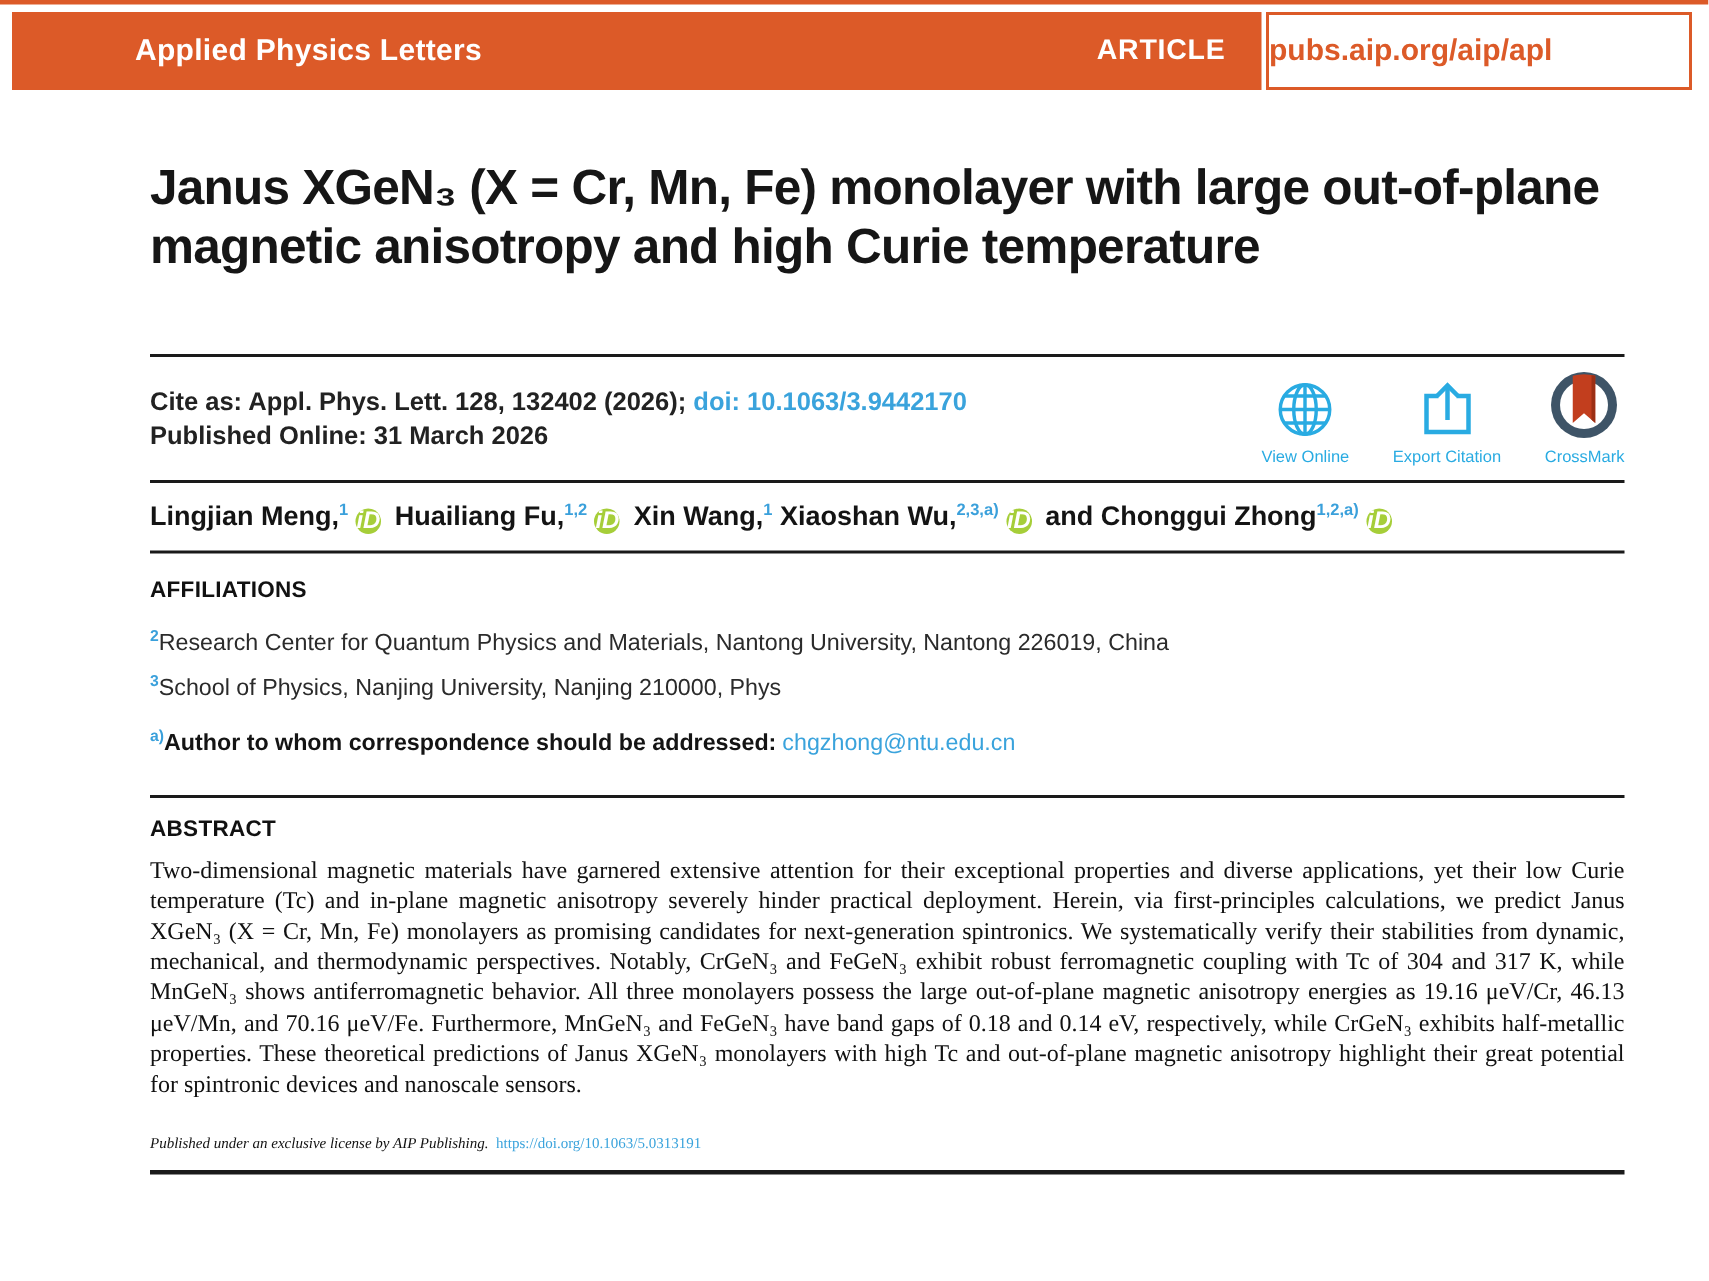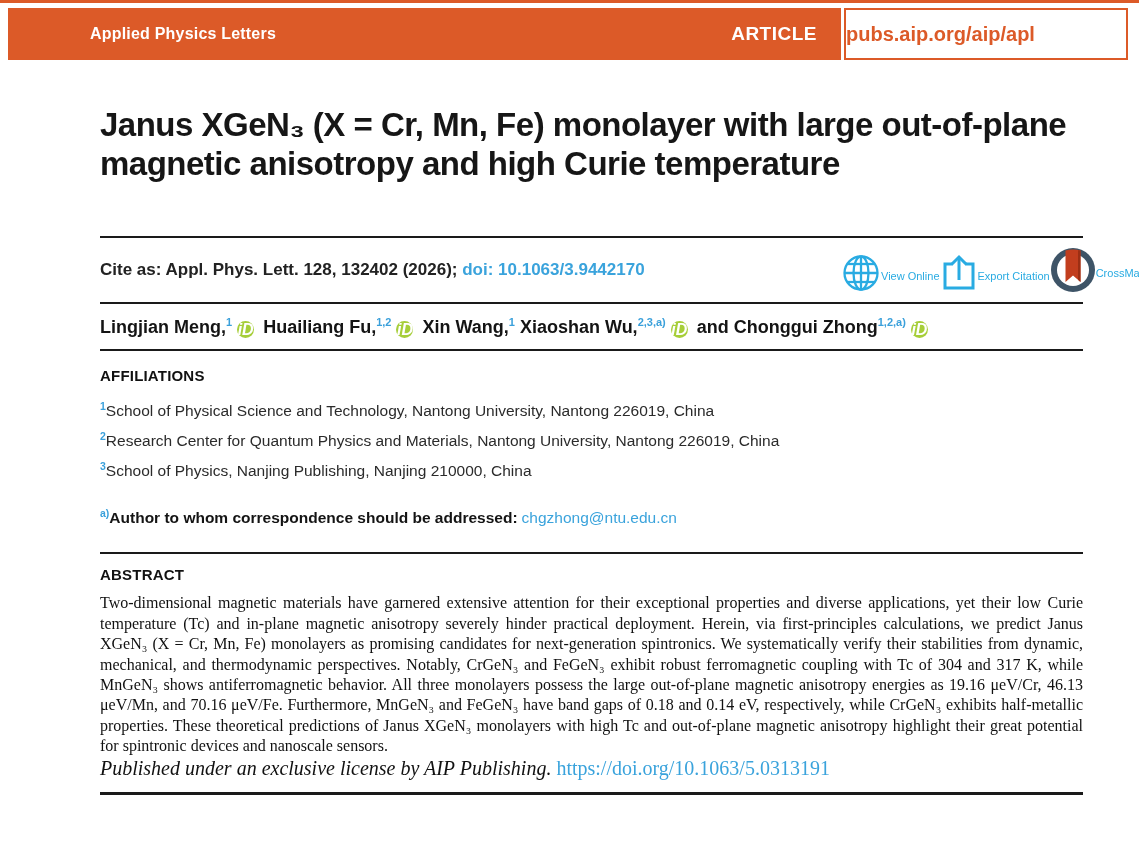--- a/index.html
+++ b/index.html
@@ -4,21 +4,21 @@
 <style>
   html,body{margin:0;padding:0;background:#ffffff;}
   body{width:1139px;height:854px;overflow:hidden;position:relative;
        font-family:"Liberation Sans","DejaVu Sans",sans-serif;color:#1a1a1a;}
 
   
   .top-strip{position:absolute;top:0;left:0;width:1139px;height:3px;background:#dc5a28;}
   .header-row{position:absolute;top:8px;left:8px;width:1127px;height:52px;display:flex;}
   .header-bar{width:833px;background:#dc5a28;display:flex;align-items:center;
               padding-left:82px;box-sizing:border-box;}
-  .journal-name{color:#fff;font-weight:700;font-size:16px;letter-spacing:.2px;}
+  .journal-name{color:#fff;font-weight:700;font-size:20px;letter-spacing:.2px;}
   .article-label{color:#fff;font-weight:700;font-size:19px;letter-spacing:.5px;
                  margin-left:auto;padding-right:24px;}
   .url-box{width:284px;margin-left:3px;border:2px solid #dc5a28;background:#fff;
            display:flex;align-items:center;justify-content:flex-start;box-sizing:border-box;}
   .url-text{color:#dc5a28;font-weight:700;font-size:20px;}
 
   
   .content{position:absolute;top:60px;left:100px;width:983px;}
   .rule{border:none;border-top:2px solid #1a1a1a;margin:0;}
   .rule-thick{border:none;border-top:3px solid #1a1a1a;margin:0;}
@@ -27,44 +27,44 @@
                  letter-spacing:-0.5px;color:#161616;}
   .title-gap{height:53px;}
 
   
   .cite-row{display:flex;align-items:center;padding:9px 0;}
   .cite-lines{font-size:17px;font-weight:600;line-height:23.5px;color:#222;}
   .cite-lines b{font-weight:800;}
   .link{color:#3aa3dc;text-decoration:none;cursor:pointer;}
   .actions{margin-left:auto;display:flex;width:242px;justify-content:space-between;
            align-items:flex-end;padding-right:0px;}
-  .action{display:flex;flex-direction:row;align-items:center;cursor:pointer;text-align:center;}
+  .action{display:flex;flex-direction:column;align-items:center;cursor:pointer;text-align:center;}
   .action-label{font-size:11px;color:#29abe2;margin-top:6px;white-space:nowrap;}
   .action svg{display:block;}
 
   
   .authors-row{padding:12px 0 11px 0;font-size:18px;font-weight:700;color:#141414;}
   .authors-row sup{color:#3aa0db;font-weight:600;font-size:11px;}
   .orcid{display:inline-block;width:17px;height:17px;border-radius:50%;background:#a6ce39;
          color:#fff;font-size:16px;font-weight:700;font-style:italic;text-align:center;
          line-height:17px;vertical-align:-2px;margin:0 4px 0 5px;cursor:pointer;}
 
   
   .section-heading{margin:16px 0 0 0;font-size:15px;font-weight:800;letter-spacing:.2px;color:#111;}
   .affil-list{margin-top:10px;font-size:15.5px;line-height:24.5px;color:#2b2b2b;}
   .affil-list sup,.corr sup{color:#3aa0db;font-size:10.5px;font-weight:700;}
-  .corr{margin-top:24px;font-size:15.5px;}
+  .corr{margin-top:13px;font-size:15.5px;}
   .corr b{font-weight:700;color:#141414;}
   .corr .link{margin-left:4px;}
 
   .abstract-gap{height:25px;}
   .abstract-text{margin:10px 0 0 0;font-family:"Liberation Serif","DejaVu Serif",serif;
                  font-size:16px;line-height:20.4px;text-align:justify;color:#111;}
-  .license-line{margin-top:0;font-family:"Liberation Serif","DejaVu Serif",serif;
-                font-size:20px;color:#111;}
+  .license-line{margin-top:23px;font-family:"Liberation Serif","DejaVu Serif",serif;
+                font-size:10px;color:#111;}
   .license-line i{font-style:italic;}
   .license-line .link{margin-left:5px;}
   .bottom-gap{height:12px;}
 </style>
 </head>
 <body>
 
 <div class="top-strip"></div>
 
 <div class="header-row">
@@ -80,20 +80,21 @@
 <div class="content">
 
   <h1 class="paper-title">Janus XGeN₃ (X = Cr, Mn, Fe) monolayer with large out-of-plane magnetic anisotropy and high Curie temperature</h1>
   <div class="title-gap"></div>
 
   <hr class="rule">
 
   <div class="cite-row">
     <div class="cite-lines">
       <div><span>Cite as: Appl. Phys. Lett. </span><b>128</b><span>, 132402 (2026); </span><a class="link">doi: 10.1063/3.9442170</a></div>
+      <div>Published Online: 31 March 2026</div>
     </div>
     <div class="actions">
       <div class="action">
         <span>
           <svg width="40" height="40" viewBox="0 0 40 40" fill="none" stroke="#29abe2" stroke-width="2.3">
             <circle cx="20" cy="20" r="16.5"></circle>
             <ellipse cx="20" cy="20" rx="7.5" ry="16.5"></ellipse>
             <line x1="3.5" y1="20" x2="36.5" y2="20"></line>
             <line x1="6" y1="11" x2="34" y2="11"></line>
             <line x1="6" y1="29" x2="34" y2="29"></line>
@@ -133,23 +134,22 @@
     <span><span>Huailiang Fu,</span><sup>1,2</sup></span><span class="orcid">iD</span>
     <span><span>Xin Wang,</span><sup>1</sup></span>
     <span><span>Xiaoshan Wu,</span><sup>2,3,a)</sup></span><span class="orcid">iD</span>
     <span><span>and Chonggui Zhong</span><sup>1,2,a)</sup></span><span class="orcid">iD</span>
   </div>
 
   <hr class="rule">
 
   <h2 class="section-heading">AFFILIATIONS</h2>
   <div class="affil-list">
-    <div><sup>1</sup><span>School of Physical Science and Technology, Nantong University, Nantong 226019, China</span></div>
     <div><sup>2</sup><span>Research Center for Quantum Physics and Materials, Nantong University, Nantong 226019, China</span></div>
-    <div><sup>3</sup><span>School of Physics, Nanjing Publishing, Nanjing 210000, China</span></div>
+    <div><sup>3</sup><span>School of Physics, Nanjing University, Nanjing 210000, Phys</span></div>
   </div>
   <div class="corr"><sup>a)</sup><b>Author to whom correspondence should be addressed:</b><a class="link">chgzhong@ntu.edu.cn</a></div>
 
   <div class="abstract-gap"></div>
   <hr class="rule">
 
   <h2 class="section-heading" style="margin-top:12px;">ABSTRACT</h2>
   <p class="abstract-text">Two-dimensional magnetic materials have garnered extensive attention for their exceptional properties and diverse applications, yet their low Curie temperature (Tc) and in-plane magnetic anisotropy severely hinder practical deployment. Herein, via first-principles calculations, we predict Janus XGeN₃ (X = Cr, Mn, Fe) monolayers as promising candidates for next-generation spintronics. We systematically verify their stabilities from dynamic, mechanical, and thermodynamic perspectives. Notably, CrGeN₃ and FeGeN₃ exhibit robust ferromagnetic coupling with Tc of 304 and 317 K, while MnGeN₃ shows antiferromagnetic behavior. All three monolayers possess the large out-of-plane magnetic anisotropy energies as 19.16 μeV/Cr, 46.13 μeV/Mn, and 70.16 μeV/Fe. Furthermore, MnGeN₃ and FeGeN₃ have band gaps of 0.18 and 0.14 eV, respectively, while CrGeN₃ exhibits half-metallic properties. These theoretical predictions of Janus XGeN₃ monolayers with high Tc and out-of-plane magnetic anisotropy highlight their great potential for spintronic devices and nanoscale sensors.</p>
 
   <div class="license-line"><i>Published under an exclusive license by AIP Publishing.</i><a class="link">https://doi.org/10.1063/5.0313191</a></div>

